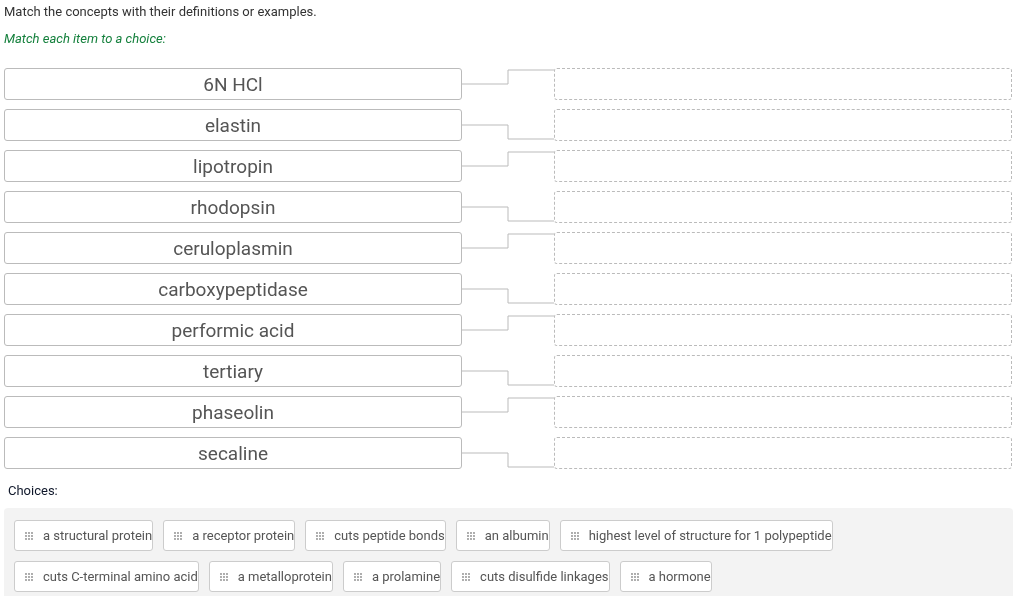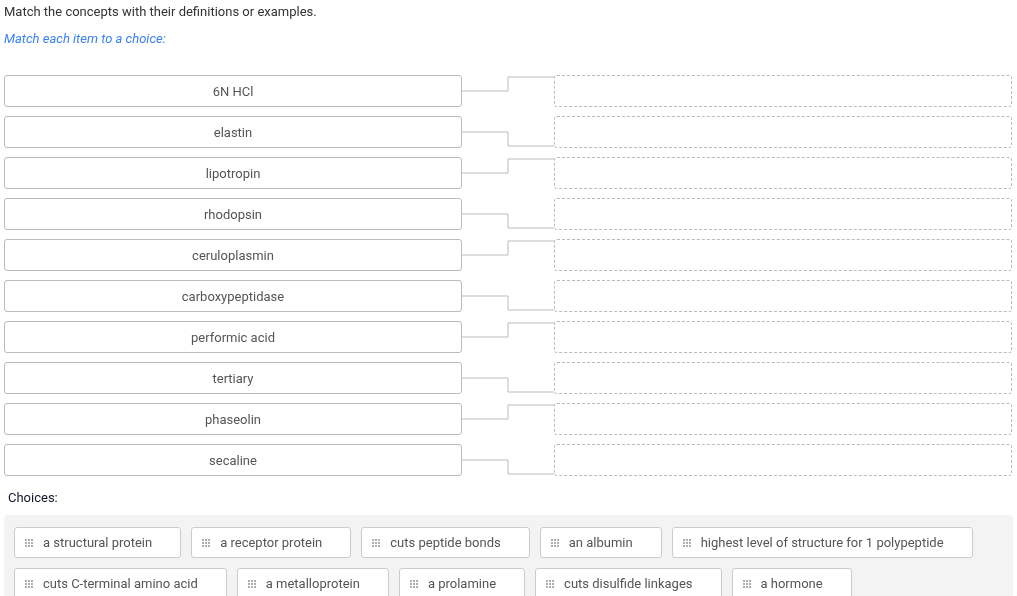--- a/index.html
+++ b/index.html
@@ -5,28 +5,28 @@
   * { box-sizing: border-box; margin: 0; padding: 0; }
   body {
     font-family: -apple-system, BlinkMacSystemFont, "Segoe UI", Roboto, Helvetica, Arial, sans-serif;
     font-size: 13px;
     color: #333;
     background: #fff;
     padding: 4px 4px 10px 4px;
     width: 1017px;
   }
   .instructions { margin-bottom: 12px; }
-  .sub-instructions { font-style: italic; margin-bottom: 29px; color: #3b82f6; }
+  .sub-instructions { font-style: italic; margin-bottom: 22px; color: #15803d; }
   .match-rows { display: flex; flex-direction: column; gap: 9px; margin-bottom: 14px; }
   .match-row { display: flex; align-items: center; height: 32px; position: relative; }
   .concept-box {
     width: 458px; height: 32px;
     border: 1px solid #bbb; border-radius: 3px;
     display: flex; align-items: center; justify-content: center;
-    color: #555; font-size: 13px;
+    color: #555; font-size: 19px;
     background: #fff;
   }
   .connector {
     flex: 0 0 92px; height: 32px; position: relative;
   }
   .connector svg { position: absolute; top: 0; left: 0; }
   .drop-zone {
     width: 458px; height: 32px;
     border: 1px dashed #bbb; border-radius: 3px;
     background: #fff;
@@ -34,21 +34,21 @@
   .choices-label { margin: 8px 0 10px 4px; color: #0f172a; }
   .choices-area {
     background: #f3f3f3;
     border-radius: 4px;
     padding: 12px 10px 10px 10px;
     display: flex; flex-wrap: wrap; gap: 10px;
   }
   .choice-pill {
     background: #fff;
     border: 1px solid #ccc; border-radius: 3px;
-    padding: 7px 28px 7px 8px;
+    padding: 7px 0 7px 8px;
     display: flex; align-items: center; gap: 8px;
     font-size: 13px; color: #555;
     cursor: grab;
   }
   .drag-handle {
     display: inline-flex; align-items: center; justify-content: center;
     width: 12px; height: 12px;
   }
   .drag-handle svg { display: block; }
 </style>

